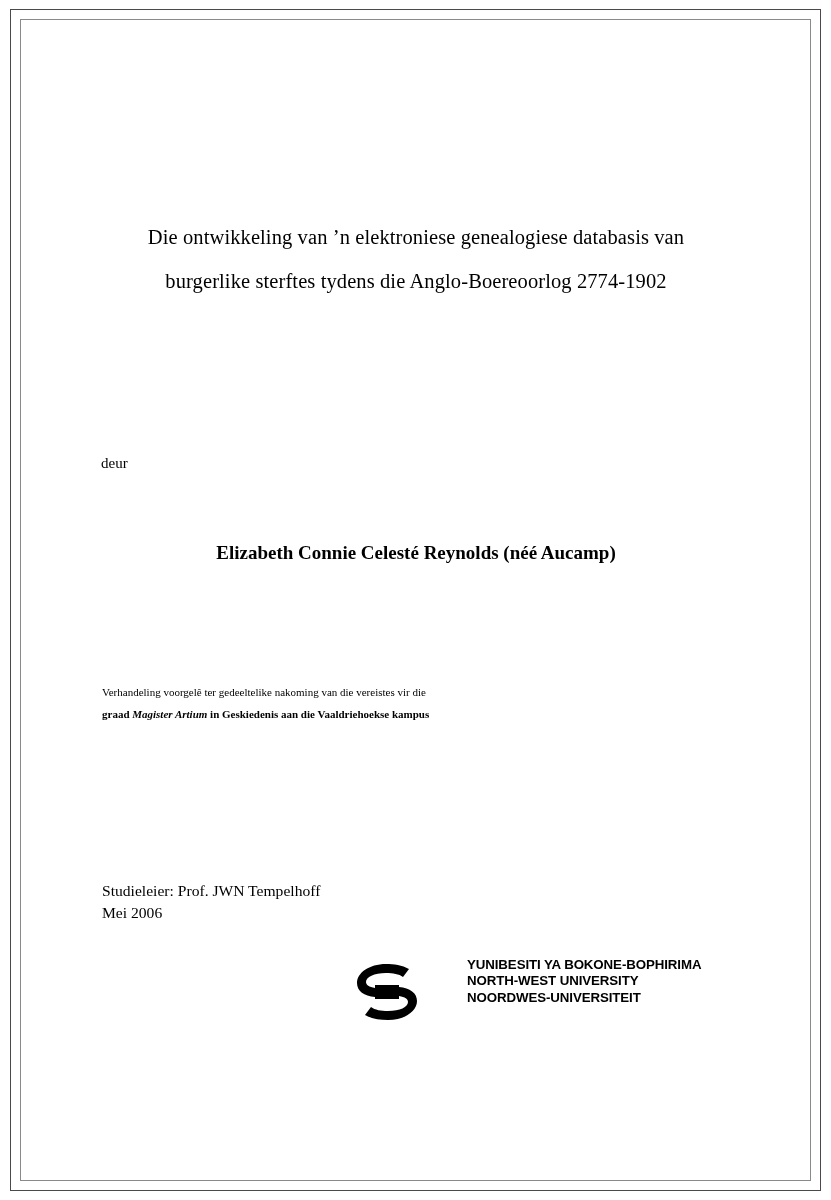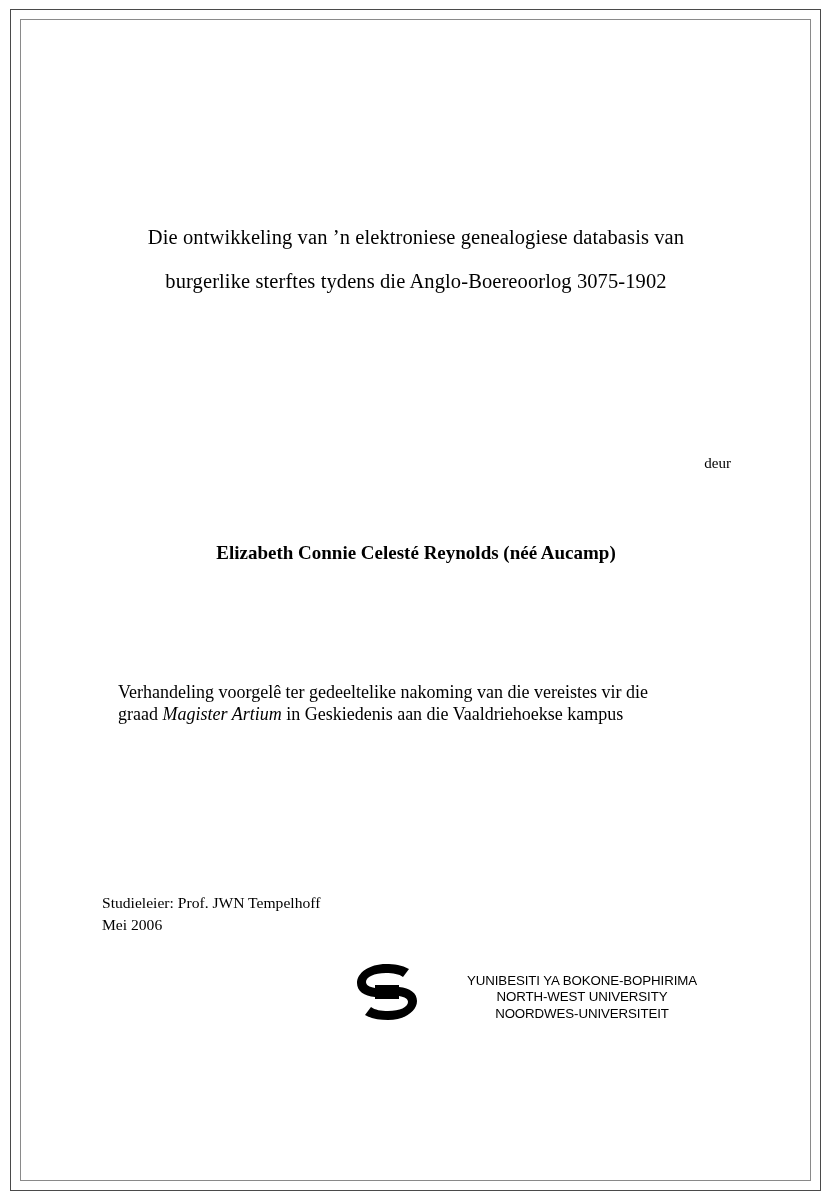--- a/index.html
+++ b/index.html
@@ -66,108 +66,107 @@
     display: block;
     white-space: nowrap;
   }
 
   
   .byline-label {
     position: absolute;
     top: 436px;
     left: 0;
     width: 630px;
-    text-align: right;
+    text-align: left;
     font-size: 15px;
   }
 
   
   .author {
     position: absolute;
     top: 523px;
     left: 0;
     width: 630px;
     text-align: center;
     font-size: 19px;
     font-weight: bold;
   }
 
   
   .statement {
     position: absolute;
     top: 663px;
-    left: 17px;
+    left: 1px;
     width: 597px;
-    font-size: 18px;
+    font-size: 11px;
     line-height: 21.5px;
     text-align: justify;
   }
   .statement .line2,
   .statement .line3 {
     text-align: left;
+    font-weight: bold;
   }
   .statement em {
     font-style: italic;
   }
 
   
   .supervisor {
     position: absolute;
     top: 861px;
     left: 1px;
     width: 500px;
     font-size: 15.6px;
     line-height: 22px;
-    margin-top: 12px;
   }
 
   
   .logo-block {
     position: absolute;
     top: 938px;
     left: 150px;
     width: 400px;
     height: 72px;
   }
   .logo-mark {
     position: absolute;
     left: 102px;
     top: 4px;
     width: 68px;
     height: 62px;
   }
   .logo-text {
     position: absolute;
     left: 216px;
-    top: 16px;
+    top: 0;
     font-family: "Liberation Sans", sans-serif;
     font-size: 13.3px;
     line-height: 16.4px;
-    font-weight: 400;
+    font-weight: 700;
     letter-spacing: -0.1px;
     white-space: nowrap;
-    text-align: center;
   }
   .logo-text span { display: block; }
 
   
 </style>
 </head>
 <body>
 
 <div class="page">
 
   <div class="scan-frame"></div>
   <div class="scan-frame-inner"></div>
 
   <div class="content">
 
     <div class="title-block">
       <span class="title-line">Die ontwikkeling van ’n elektroniese genealogiese databasis van</span>
-      <span class="title-line">burgerlike sterftes tydens die Anglo-Boereoorlog 3075-1902</span>
+      <span class="title-line">burgerlike sterftes tydens die Anglo-Boereoorlog 2774-1902</span>
     </div>
 
     <div class="byline-label">deur</div>
 
     <div class="author">Elizabeth Connie Celesté Reynolds (néé Aucamp)</div>
 
     <div class="statement">
       <span>Verhandeling voorgelê ter gedeeltelike nakoming van die vereistes vir die</span>
       <div class="line2"><span>graad </span><em>Magister Artium</em><span> in Geskiedenis aan die Vaaldriehoekse kampus</span></div>
     </div>

